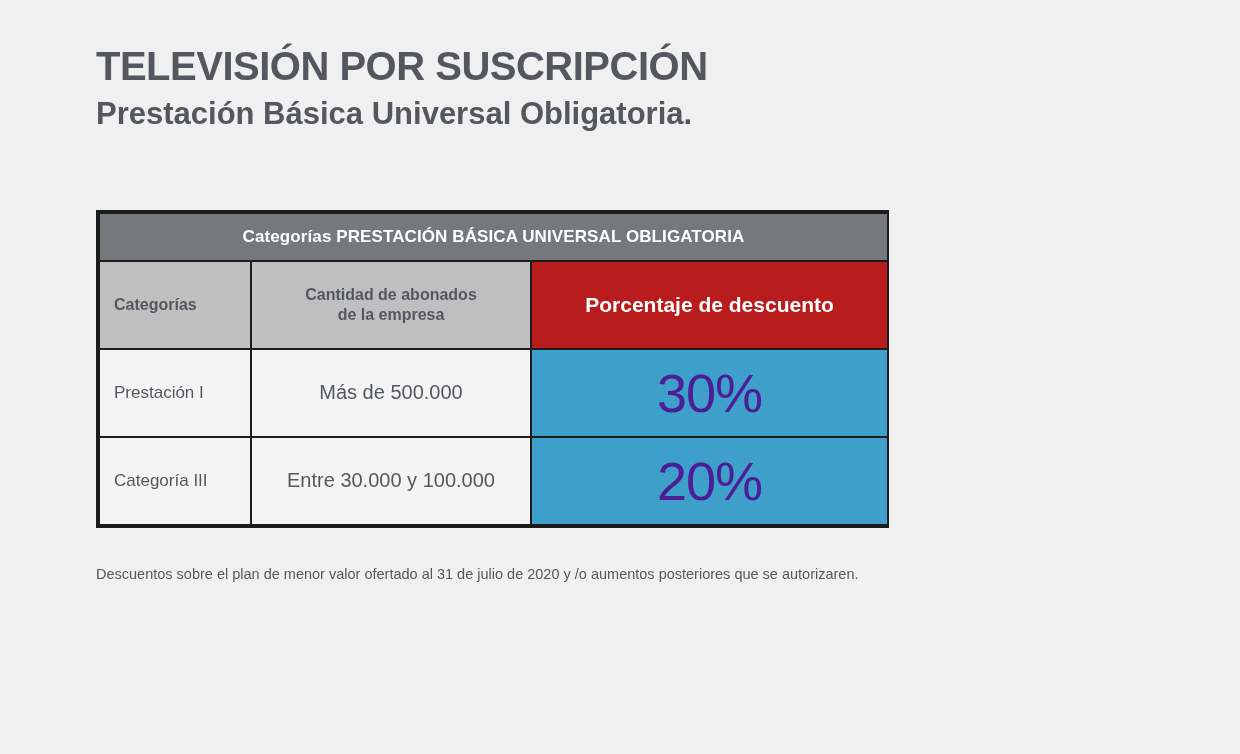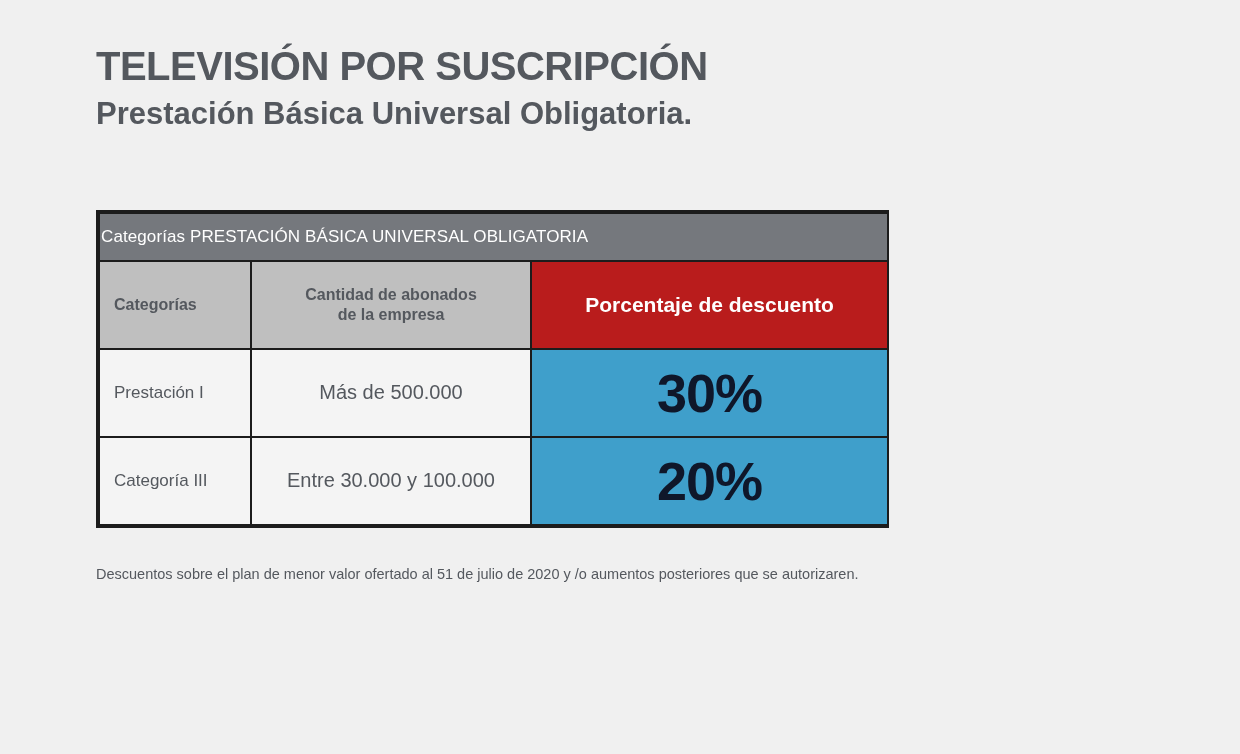--- a/index.html
+++ b/index.html
@@ -48,22 +48,23 @@
     width: 100%;
     table-layout: fixed;
   }
   table.cat-table td {
     border: 2px solid #1c1c1c;
     box-sizing: border-box;
   }
   .banner-cell {
     background: #75787d;
     color: #ffffff;
+    text-align: center;
     font-size: 17px;
-    font-weight: normal;
+    font-weight: bold;
     height: 48px;
     letter-spacing: 0.1px;
   }
   .hdr-cat, .hdr-qty {
     background: #bfbfbf;
     color: #54585e;
     font-size: 16px;
     font-weight: bold;
     height: 88px;
     text-align: center;
@@ -90,23 +91,23 @@
   }
   .cell-qty {
     background: #f4f4f4;
     color: #54585e;
     font-size: 20px;
     text-align: center;
     height: 88px;
   }
   .cell-disc {
     background: #3f9fcb;
-    color: #0f172a;
+    color: #4c1d95;
     font-size: 54px;
-    font-weight: bold;
+    font-weight: normal;
     text-align: center;
     height: 88px;
     letter-spacing: -1px;
   }
   .col-cat { width: 152px; }
   .col-qty { width: 280px; }
   .col-disc { width: 357px; }
   .footnote {
     margin-top: 38px;
     font-size: 14.5px;
@@ -147,15 +148,15 @@
         </tr>
         <tr>
           <td class="cell-cat">Categoría III</td>
           <td class="cell-qty">Entre 30.000 y 100.000</td>
           <td class="cell-disc">20%</td>
         </tr>
       </tbody>
     </table>
   </div>
 
-  <div class="footnote">Descuentos sobre el plan de menor valor ofertado al 51 de julio de 2020 y /o aumentos posteriores que se autorizaren.</div>
+  <div class="footnote">Descuentos sobre el plan de menor valor ofertado al 31 de julio de 2020 y /o aumentos posteriores que se autorizaren.</div>
 
 </div>
 
 </body></html>

